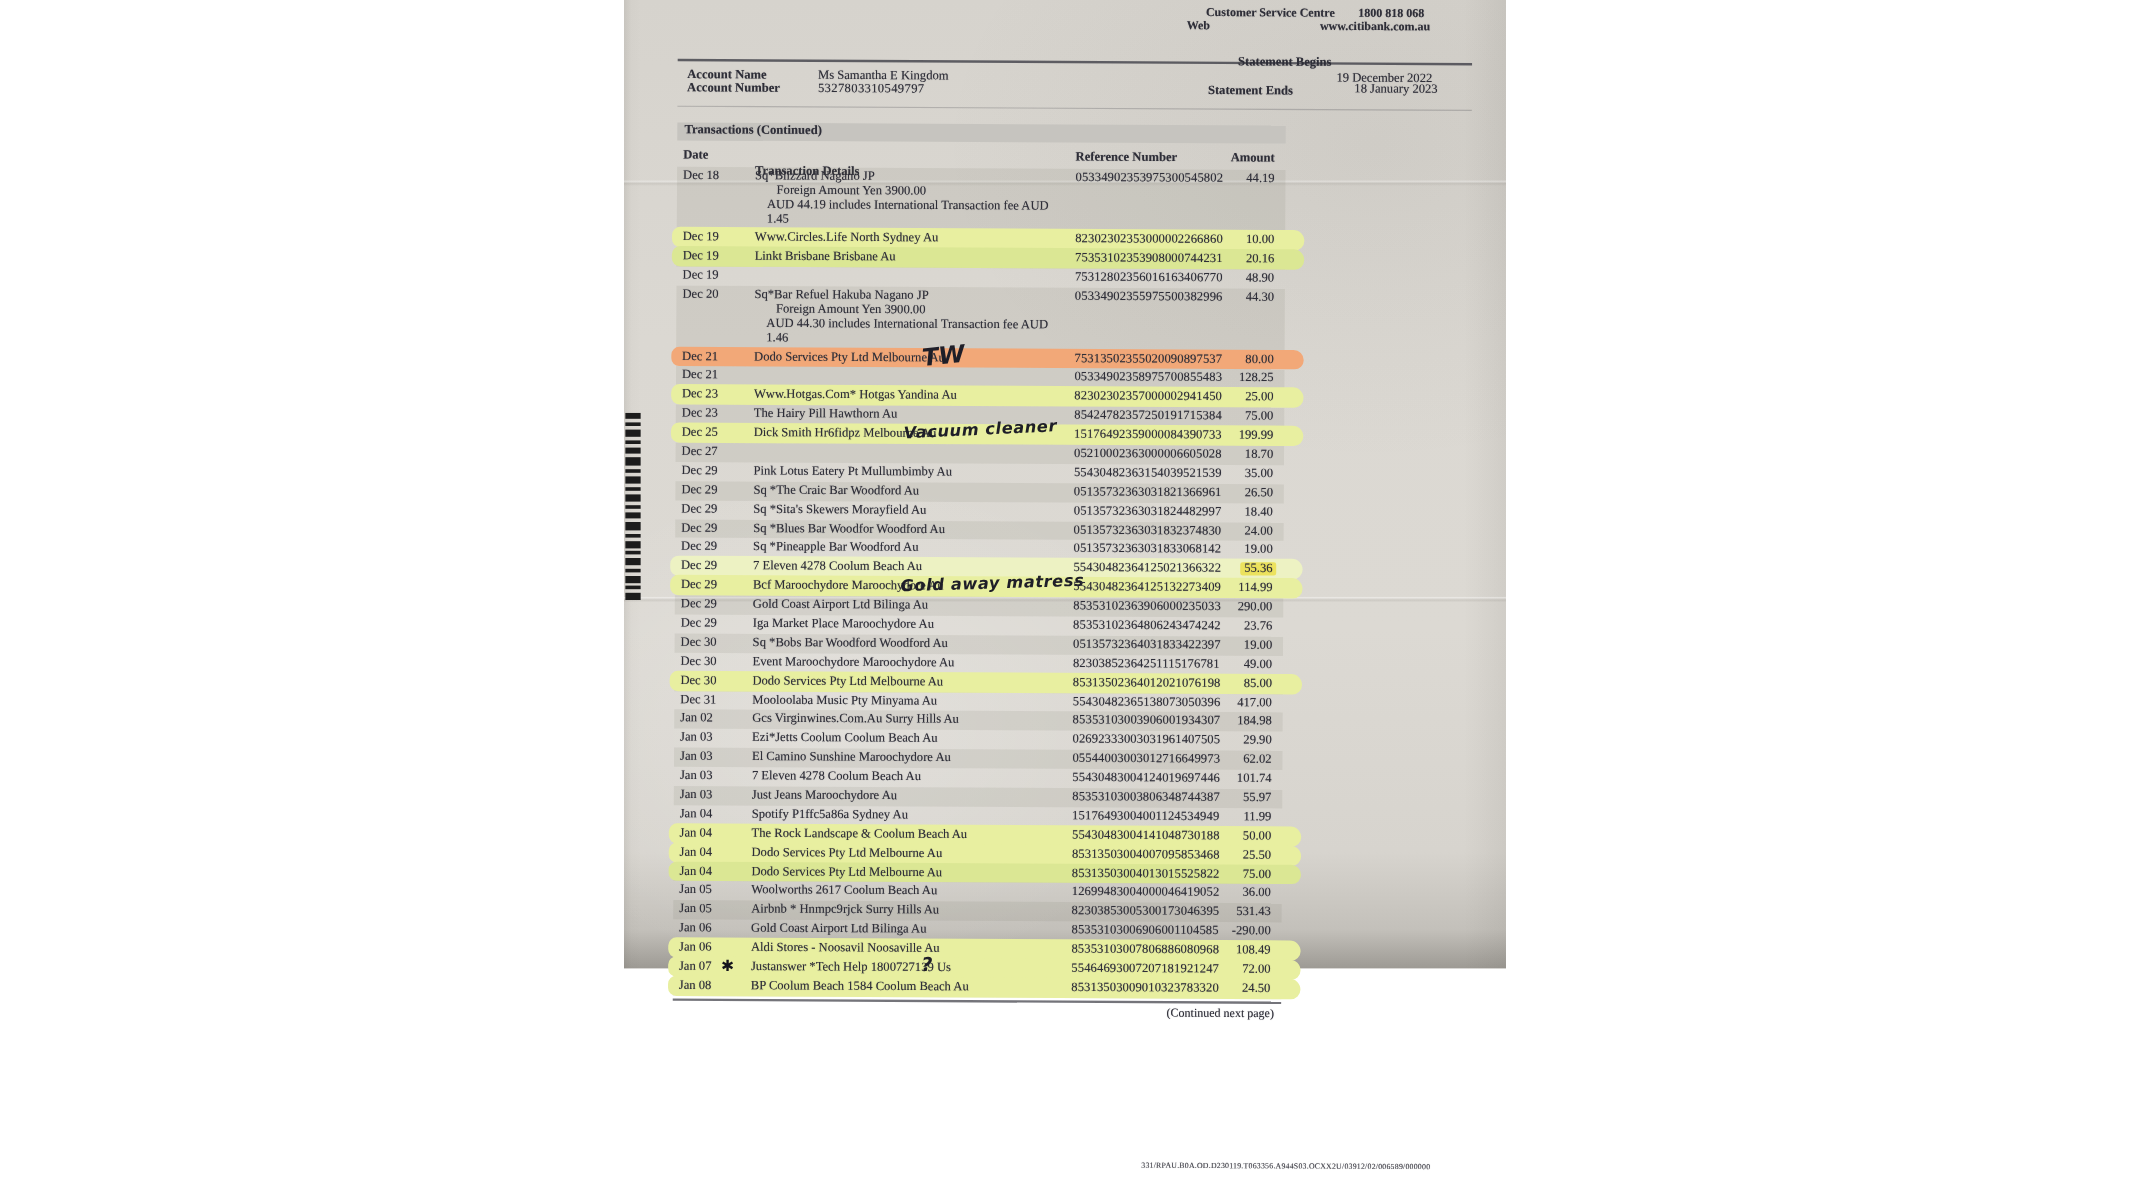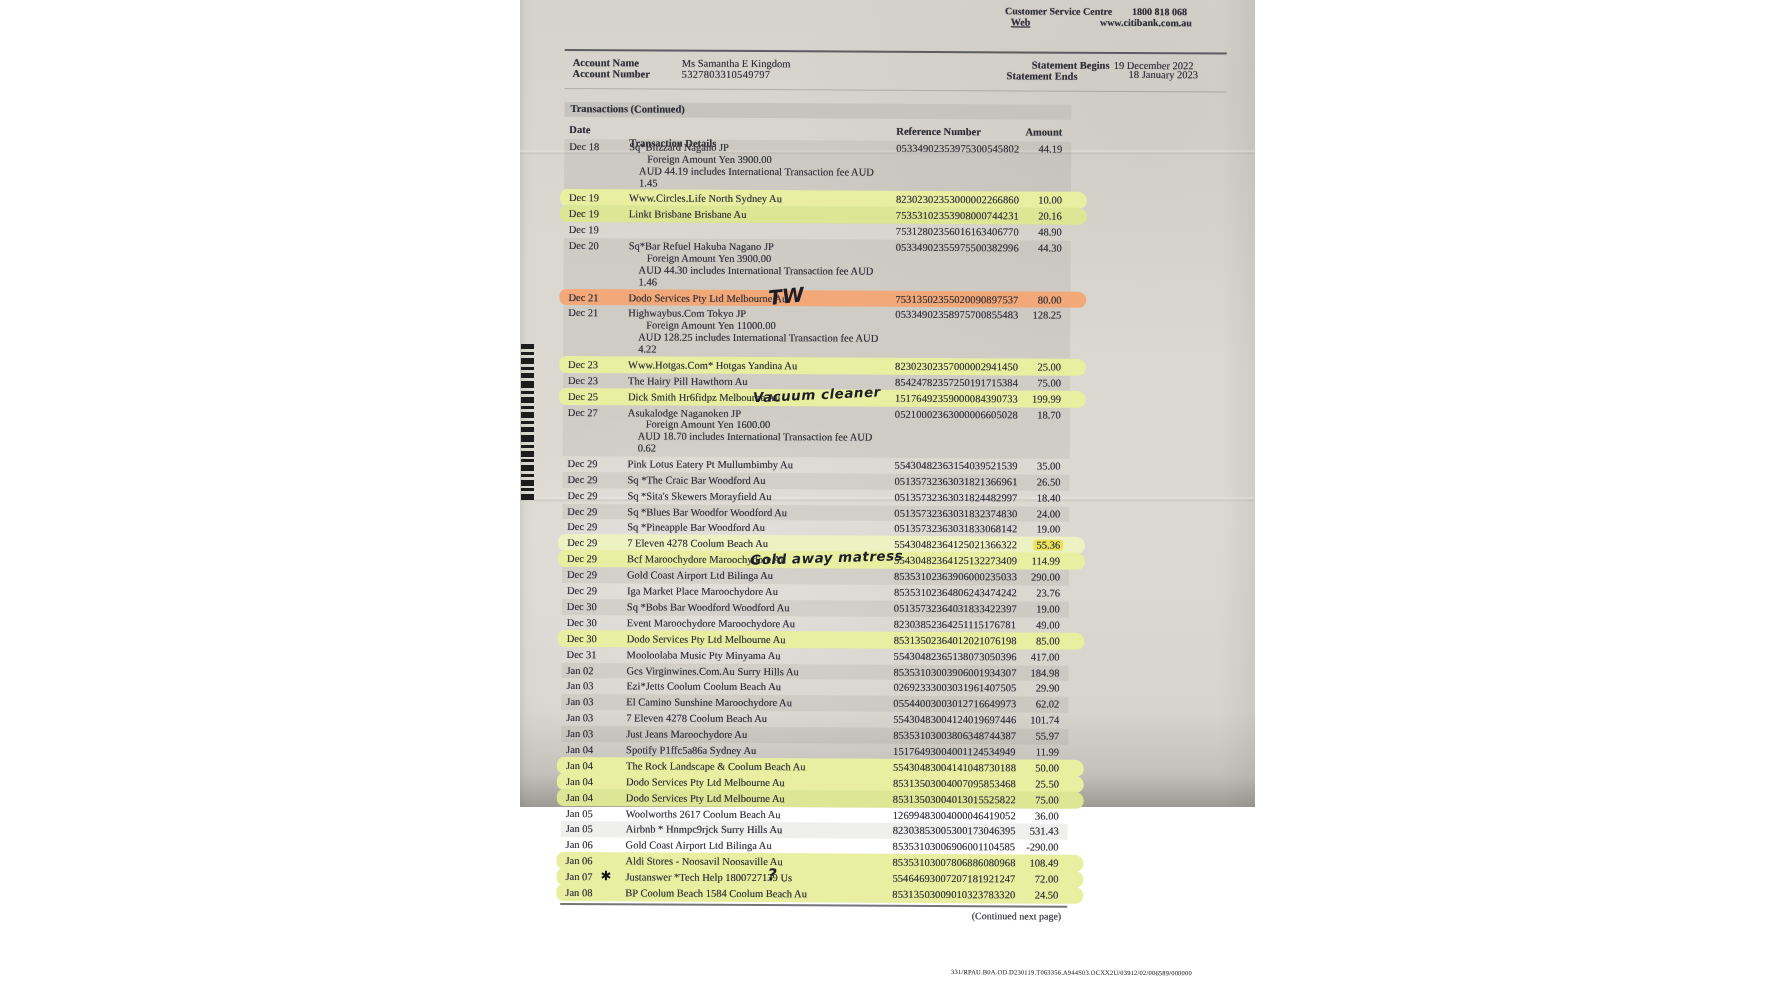--- a/index.html
+++ b/index.html
@@ -18,31 +18,31 @@
       radial-gradient(ellipse 520px 380px at 85% 15%, rgba(60,58,52,0.06), transparent 70%),
       linear-gradient(90deg, rgba(70,66,60,0.10) 0, rgba(70,66,60,0.02) 6px, transparent 14px, transparent 700px, rgba(70,66,60,0.08) 735px),
       linear-gradient(to bottom, #d6d3cd 0%, #dbd8d2 35%, #dcd9d3 65%, #d7d4ce 88%, #c3c0ba 96%, #9d9a94 100%);
   }
   .content{position:absolute;inset:0;transform:rotate(0.3deg);transform-origin:40px 0;}
   .txt{position:absolute;font-size:10.5px;line-height:11.5px;text-shadow:0 0 0.7px rgba(46,46,56,0.50);}
   .bold{font-weight:bold;}
   
   .cs-label{left:485px;top:3px;font-size:10px;}
   .cs-phone{left:612px;top:3px;font-size:10px;font-weight:bold;}
-  .web-label{left:491px;top:14px;font-size:10px;text-decoration:underline;}
+  .web-label{left:469px;top:14px;font-size:10px;}
   .web-url{left:540px;top:14px;width:132px;text-align:right;font-size:10px;font-weight:bold;}
   .rule{position:absolute;background:#3f3f47;}
   .rule-top{left:45px;top:49px;width:662px;height:2px;opacity:.8;}
   .rule-mid{left:45px;top:88px;width:662px;height:1px;opacity:.25;}
   
   .acc-name-l{left:53px;top:57px;}
   .acc-num-l{left:53px;top:68px;}
   .acc-name-v{left:162px;top:57px;}
   .acc-num-v{left:162px;top:68px;letter-spacing:.3px;}
-  .st-beg-l{left:487px;top:57px;padding-left:25px;}
+  .st-beg-l{left:487px;top:44px;padding-left:25px;}
   .st-end-l{left:487px;top:68px;}
   .st-beg-v{left:594px;top:57px;}
   .st-end-v{left:598px;top:66px;margin-left:11px;}
   
   .section-bar{position:absolute;left:45px;top:102px;width:507px;height:15px;background:var(--section-bar,#c6c4bf);}
   .section-bar span{display:block;padding:1px 0 0 6px;font-weight:bold;font-size:10.5px;text-shadow:0 0 0.7px rgba(46,46,56,0.5);}
   
   .table{position:absolute;left:45px;top:122px;width:507px;}
   .thead{position:relative;height:17px;font-weight:bold;}
   .thead span{position:absolute;top:2px;font-size:10.5px;text-shadow:0 0 0.7px rgba(46,46,56,0.5);}
@@ -170,21 +170,20 @@
           </div>
           <div class="row r6 hl-orange">
             <span class="c-date">Dec 21</span>
             <div class="c-details"><span class="merchant">Dodo Services Pty Ltd Melbourne Au</span></div>
             <span class="note">TW</span>
             <span class="c-ref">75313502355020090897537</span>
             <span class="c-amt">80.00</span>
           </div>
           <div class="row r7 band">
             <span class="c-date">Dec 21</span>
-            <div class="c-details"><span class="merchant">Highwaybus.Com Tokyo JP</span><div class="sub sub1">Foreign Amount Yen 11000.00</div><div class="sub sub2">AUD 128.25 includes International Transaction fee AUD 4.22</div></div>
             <span class="c-ref">05334902358975700855483</span>
             <span class="c-amt">128.25</span>
           </div>
           <div class="row r8 hl-yellow">
             <span class="c-date">Dec 23</span>
             <div class="c-details"><span class="merchant">Www.Hotgas.Com* Hotgas Yandina Au</span></div>
             <span class="c-ref">82302302357000002941450</span>
             <span class="c-amt">25.00</span>
           </div>
           <div class="row r9 band">
@@ -195,21 +194,20 @@
           </div>
           <div class="row r10 hl-yellow">
             <span class="c-date">Dec 25</span>
             <div class="c-details"><span class="merchant">Dick Smith Hr6fidpz Melbourne Au</span></div>
             <span class="note">Vacuum cleaner</span>
             <span class="c-ref">15176492359000084390733</span>
             <span class="c-amt">199.99</span>
           </div>
           <div class="row r11 band">
             <span class="c-date">Dec 27</span>
-            <div class="c-details"><span class="merchant">Asukalodge Naganoken JP</span><div class="sub sub1">Foreign Amount Yen 1600.00</div><div class="sub sub2">AUD 18.70 includes International Transaction fee AUD 0.62</div></div>
             <span class="c-ref">05210002363000006605028</span>
             <span class="c-amt">18.70</span>
           </div>
           <div class="row r12">
             <span class="c-date">Dec 29</span>
             <div class="c-details"><span class="merchant">Pink Lotus Eatery Pt Mullumbimby Au</span></div>
             <span class="c-ref">55430482363154039521539</span>
             <span class="c-amt">35.00</span>
           </div>
           <div class="row r13 band">

